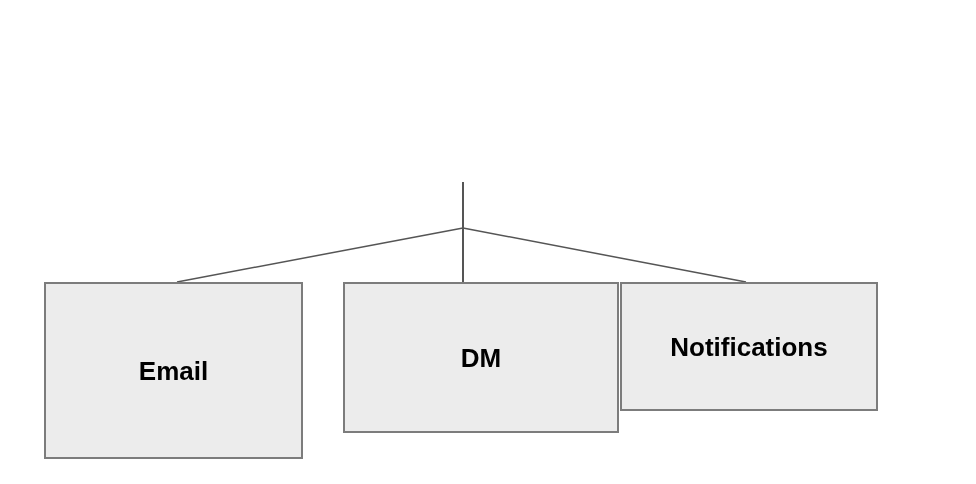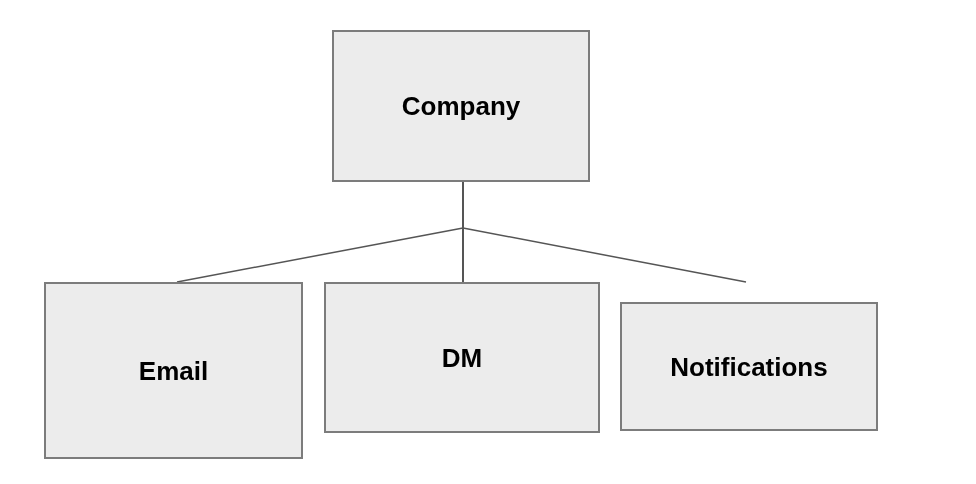--- a/index.html
+++ b/index.html
@@ -55,29 +55,26 @@
 
 <div id="diagram-canvas">
 
   <svg id="connector-layer" viewBox="0 0 976 484" width="976" height="484" xmlns="http://www.w3.org/2000/svg">
     <line x1="463" y1="182" x2="463" y2="228" stroke="#555555" stroke-width="1.5" shape-rendering="crispEdges"></line>
     <line x1="463" y1="228" x2="177" y2="282" stroke="#555555" stroke-width="1.5"></line>
     <line x1="463" y1="228" x2="463" y2="282" stroke="#555555" stroke-width="1.5" shape-rendering="crispEdges"></line>
     <line x1="463" y1="228" x2="746" y2="282" stroke="#555555" stroke-width="1.5"></line>
   </svg>
 
-  <div class="node-box" style="left:332px; top:30px; width:258px; height:152px;">
-    <span class="node-label">Company</span>
-  </div>
 
   <div class="node-box" style="left:44px; top:282px; width:259px; height:177px;">
     <span class="node-label">Email</span>
   </div>
 
-  <div class="node-box" style="left:324px; top:282px; width:276px; height:151px;">
+  <div class="node-box" style="left:343px; top:282px; width:276px; height:151px;">
     <span class="node-label">DM</span>
   </div>
 
-  <div class="node-box" style="left:620px; top:282px; width:258px; height:129px;margin-top:20px;">
+  <div class="node-box" style="left:620px; top:282px; width:258px; height:129px;">
     <span class="node-label">Notifications</span>
   </div>
 
 </div>
 
 </body></html>

